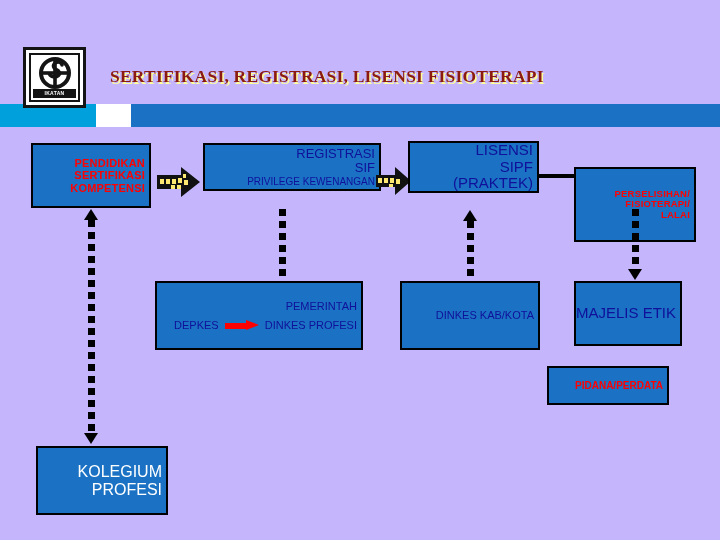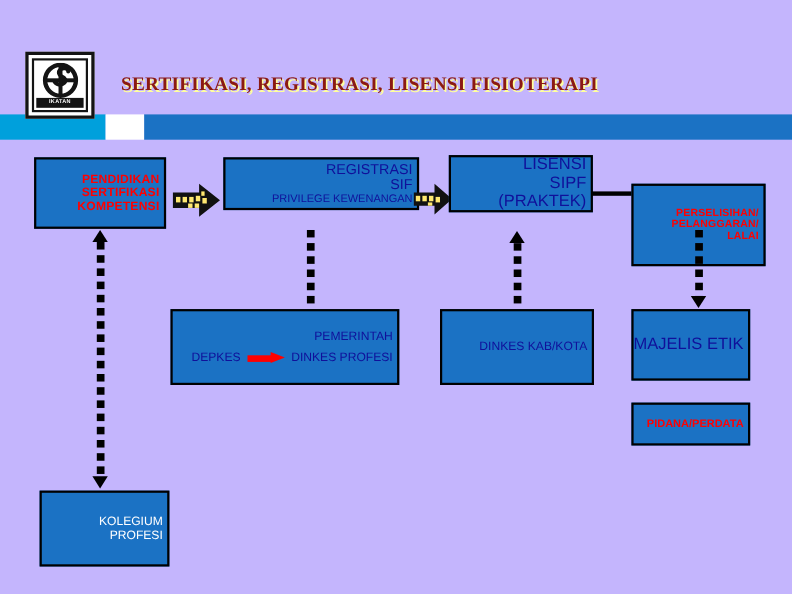--- a/index.html
+++ b/index.html
@@ -70,23 +70,23 @@
   #n-registrasi      { left: 203px; top: 143px; width: 178px; height: 48px; }
   #n-registrasi .big { font-size: 13px; }
   #n-registrasi .sml { font-size: 10px; }
   #n-lisensi         { left: 408px; top: 141px; width: 131px; height: 52px; font-size: 15px; }
   #n-perselisihan    { left: 574px; top: 143px; width: 122px; height: 75px; font-size: 9.5px; letter-spacing: .2px; margin-top: 24px; }
 
   #n-pemerintah      { left: 155px; top: 281px; width: 208px; height: 69px; }
   #n-pemerintah .big { font-size: 11px; color: #10109a; }
   #n-dinkeskab       { left: 400px; top: 281px; width: 140px; height: 69px; font-size: 11px; }
   #n-majelis         { left: 574px; top: 281px; width: 108px; height: 65px; font-size: 15px; }
-  #n-pidana          { left: 574px; top: 366px; width: 108px; height: 39px; font-size: 10px; }
-
-  #n-kolegium        { left: 36px;  top: 446px; width: 118px; height: 69px; font-size: 11px; }
+  #n-pidana          { left: 547px; top: 366px; width: 122px; height: 39px; font-size: 10px; }
+
+  #n-kolegium        { left: 36px;  top: 446px; width: 132px; height: 69px; font-size: 16px; }
   #n-pendbkl         { left: 352px; top: 446px; width: 205px; height: 69px; font-size: 11px; }
 
   
   .row-flow { display: flex; align-items: center; justify-content: center; gap: 6px; margin-top: 7px; }
   .red-arrow-inline { position: relative; width: 34px; height: 11px; flex: none; }
   .red-arrow-inline .shaft {
     position: absolute; left: 0; top: 3px; width: 22px; height: 6px; background: #ff0000;
   }
   .red-arrow-inline .head {
     position: absolute; right: 0; top: 0; width: 0; height: 0;
@@ -180,21 +180,21 @@
   <div class="node" id="n-lisensi">
     <span class="ln txt-navy">LISENSI</span>
     <span class="ln txt-navy">SIPF</span>
     <span class="ln txt-navy">(PRAKTEK)</span>
   </div>
 
   <div class="solid-h" style="left:538px; top:174px; width:38px;"></div>
 
   <div class="node" id="n-perselisihan">
     <span class="ln txt-red">PERSELISIHAN/</span>
-    <span class="ln txt-red">PELANGGARAN/</span>
+    <span class="ln txt-red">FISIOTERAPI/</span>
     <span class="ln txt-red">LALAI</span>
   </div>
 
   <div class="arrow-up" style="left:84px; top:209px;"></div>
   <div class="dotline" style="left:87.5px; top:220px; height:212px;"></div>
   <div class="arrow-dn" style="left:84px; top:433px;"></div>
 
   <div class="dotline" style="left:279px; top:209px; height:73px;"></div>
 
   <div class="arrow-up" style="left:463px; top:210px;"></div>

